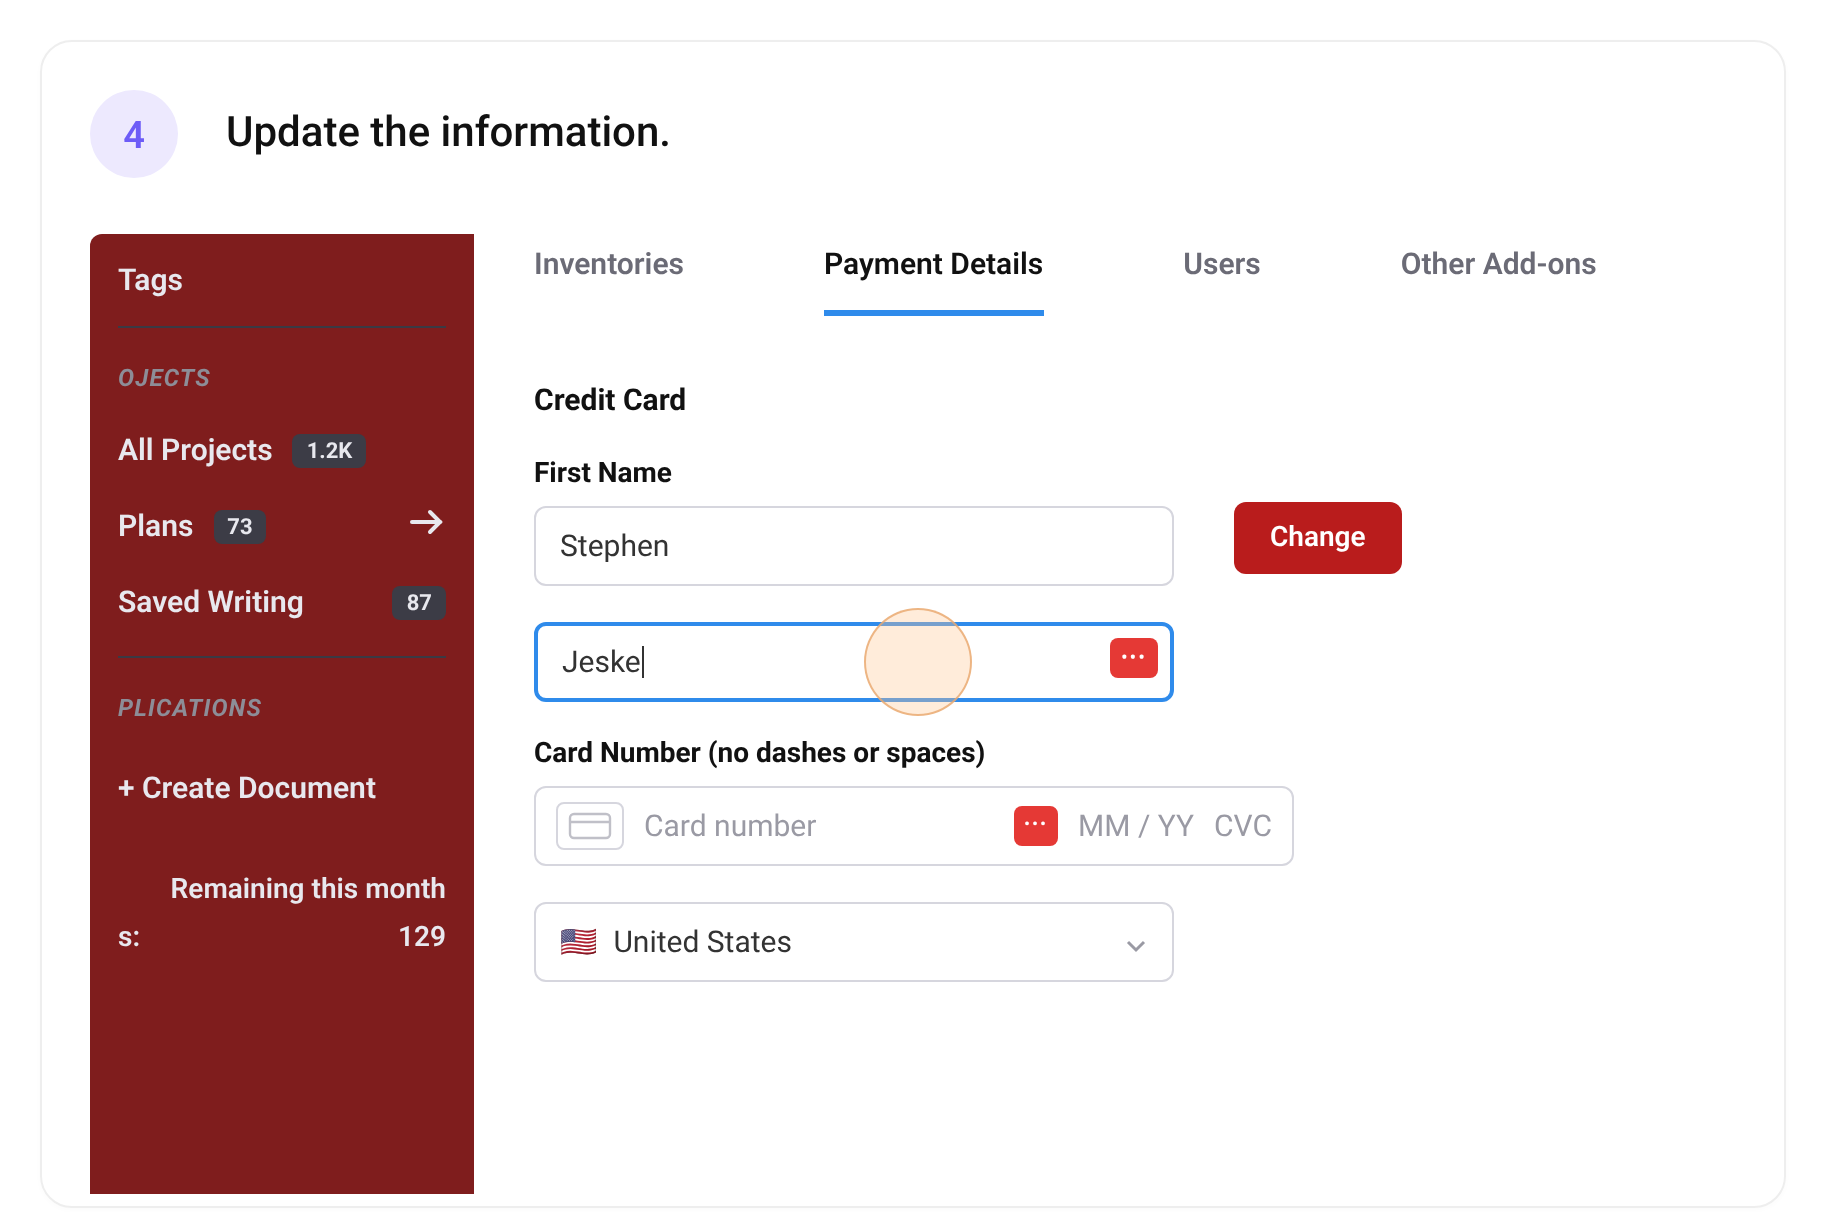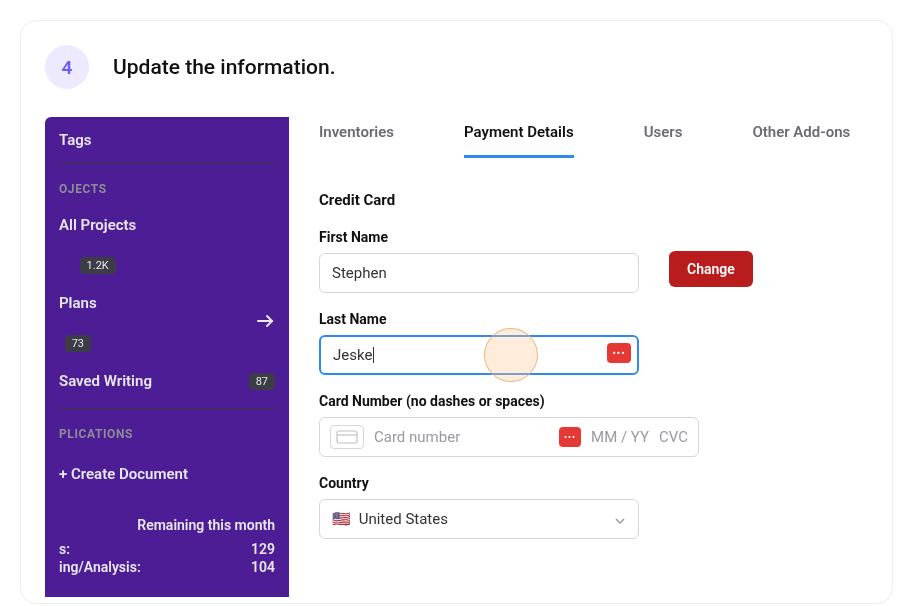--- a/index.html
+++ b/index.html
@@ -44,22 +44,22 @@
       font-weight: 500;
       color: #111;
     }
     .content-row {
       display: flex;
       gap: 30px;
       height: 480px;
       overflow: hidden;
     }
     .sidebar {
-      width: 244px;
-      background: #4c1d95;
+      width: 192px;
+      background: #7f1d1d;
       color: #e8e8ee;
       border-radius: 6px 0 0 0;
       padding: 14px 0 0 0;
       flex-shrink: 0;
       overflow: hidden;
       position: relative;
     }
     .sidebar-tags {
       padding: 0 14px 14px 14px;
       font-size: 15px;
@@ -71,41 +71,41 @@
       border-top: 1px solid #3a3a44;
       margin: 0 14px;
     }
     .sidebar-section-label {
       font-size: 12px;
       font-weight: 700;
       letter-spacing: 0.6px;
       color: #8d8d97;
       padding: 18px 14px 10px 14px;
       text-transform: uppercase;
+      font-style: italic;
     }
     .sidebar-item {
       display: flex;
       align-items: center;
       justify-content: space-between;
       padding: 10px 14px;
       font-size: 15px;
       font-weight: 600;
       cursor: pointer;
     }
     .sidebar-item .left {
       display: flex;
       align-items: center;
-      gap: 23px;
-      flex-direction: column;
+      gap: 10px;
     }
     .badge {
       background: #3c3c46;
       color: #e8e8ee;
       font-size: 11px;
-      font-weight: 400;
+      font-weight: 700;
       padding: 2px 7px;
       border-radius: 4px;
     }
     .arrow-right {
       color: #e8e8ee;
     }
     .sidebar-create {
       padding: 14px;
       font-size: 15px;
       font-weight: 600;
@@ -352,43 +352,38 @@
       <div class="sidebar-create">
         <span>+ Create Document</span>
       </div>
 
       <div class="sidebar-stats">
         <div class="label">Remaining this month</div>
         <div class="stat-row">
           <span>s:</span>
           <span>129</span>
         </div>
-        <div class="stat-row">
-          <span>ing/Analysis:</span>
-          <span>104</span>
-        </div>
       </div>
     </div>
 
     <div class="main">
       <div class="tabs">
         <div class="tab">Inventories</div>
         <div class="tab active">Payment Details</div>
         <div class="tab">Users</div>
         <div class="tab">Other Add-ons</div>
       </div>
 
       <div class="section-title">Credit Card</div>
 
       <div class="form-row">
         <div class="form-col">
           <div class="field-label">First Name</div>
           <input class="text-input" value="Stephen" style="">
 
-          <div class="field-label">Last Name</div>
           <div class="input-wrap" style="position:relative;">
             <div class="text-input focused caret" style="display:flex;align-items:center;">
                 <span>Jeske</span>
               </div>
             <div class="pw-chip">•••</div>
             <div class="highlight-circle" style="left:165px; top:-7px;"></div>
           </div>
 
           <div class="field-label">Card Number (no dashes or spaces)</div>
           <div class="card-input-row">
@@ -397,21 +392,20 @@
                   <rect x="1" y="1" width="20" height="12" rx="2"></rect>
                   <line x1="1" y1="5" x2="21" y2="5"></line>
                 </svg>
             </div>
             <span class="card-placeholder">Card number</span>
             <div class="pw-chip-inline">•••</div>
             <span class="mmcvc">MM / YY</span>
             <span class="mmcvc">CVC</span>
           </div>
 
-          <div class="field-label">Country</div>
           <div class="select-wrap">
             <div class="select-left">
               <span>🇺🇸</span>
               <span>United States</span>
             </div>
             <span class="chevron">
               <svg width="12" height="8" viewBox="0 0 12 8" fill="none" stroke="currentColor" stroke-width="1.5">
                   <polyline points="2,2 6,6 10,2"></polyline>
                 </svg>
             </span>

